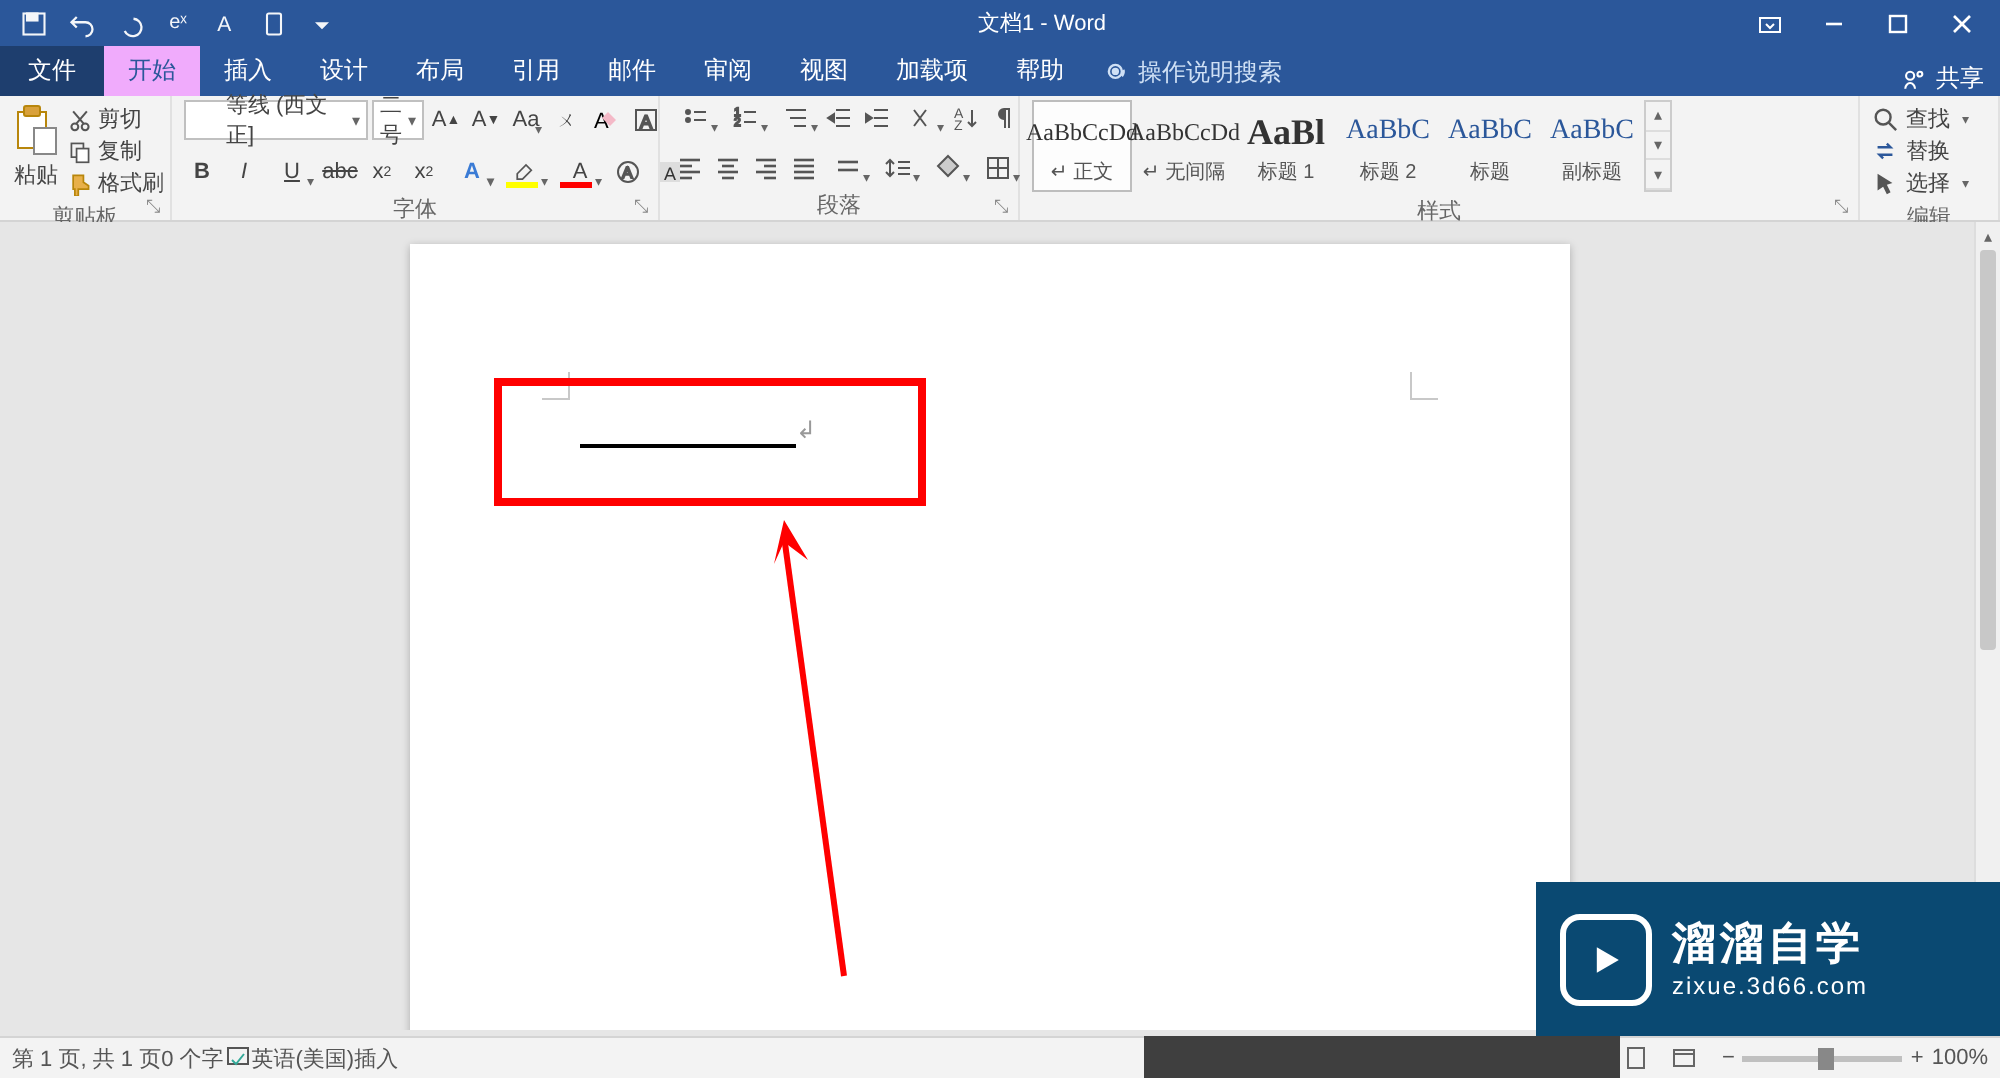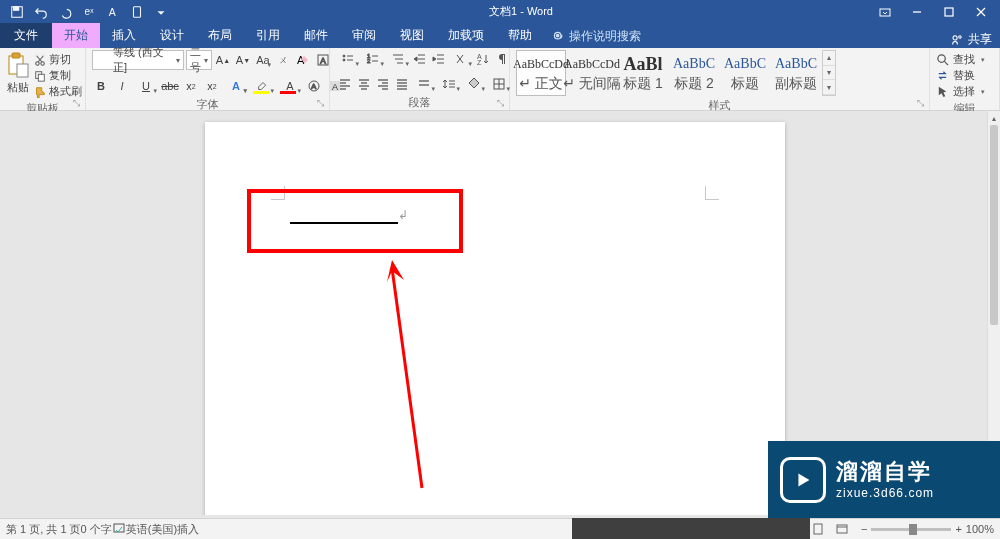--- a/index.html
+++ b/index.html
@@ -67,21 +67,21 @@
 .stylesg { flex: 1; }
 .style-items { display: flex; gap: 1px; align-items: stretch; }
 .style-item { width: 50px; height: 46px; border: 1px solid transparent; display: flex; flex-direction: column; align-items: center; justify-content: center; cursor: pointer; padding: 2px 1px; }
 .style-item:first-child { border: 1px solid #bdbdbd; background: #fdfdfd; }
 .style-prev { font-family: "SimSun", serif; font-size: 12px; color: #333; flex: 1; display: flex; align-items: center; }
 .style-item:nth-child(3) .style-prev { font-size: 18px; font-weight: bold; }
 .style-item:nth-child(4) .style-prev,
 .style-item:nth-child(5) .style-prev,
 .style-item:nth-child(6) .style-prev,
 .style-item:nth-child(7) .style-prev { font-size: 14px; color: #2b579a; }
-.style-name { font-size: 14px; color: #555; white-space: nowrap; }
+.style-name { font-size: 10px; color: #555; white-space: nowrap; }
 .style-scroll { width: 14px; display: flex; flex-direction: column; border: 1px solid #ccc; }
 .style-scroll div { flex: 1; display: flex; align-items: center; justify-content: center; font-size: 8px; color: #666; border-bottom: 1px solid #ddd; }
 
 
 .editg { width: 70px; }
 .edit-items { display: flex; flex-direction: column; gap: 1px; font-size: 11px; padding-top: 2px; }
 .edit-items span { display: flex; align-items: center; gap: 4px; cursor: pointer; }
 .edit-ic { width: 13px; height: 13px; }
 
 

